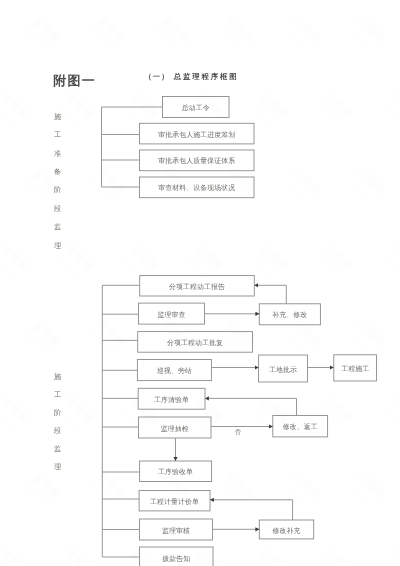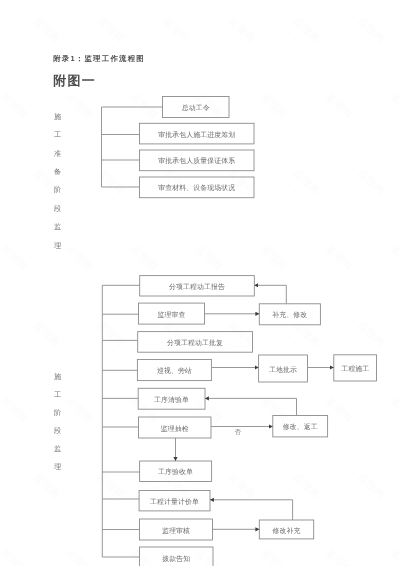--- a/index.html
+++ b/index.html
@@ -232,22 +232,24 @@
       <div class="wmtile" style="left: 332.5px; top: 546px; transform: rotate(45deg); color: rgb(252, 252, 252);">
         <div class="wm1">监理网</div>
         <div class="wm2">jianliw.com</div>
       </div>
       <div class="wmtile" style="left: 397.5px; top: 546px; transform: rotate(45deg); color: rgb(252, 252, 252);">
         <div class="wm1">监理网</div>
         <div class="wm2">jianliw.com</div>
       </div>
     </div>
 
-  <div class="hd" style="left:53.2px;top:53.8px;font-size:7.4px;">附录1：监理工作流程图</div>
   <div class="hd" style="left:53.2px;top:71.7px;font-size:13px;">附图一</div>
+  <div class="hd" style="left:144.3px;top:71.7px;font-size:7.4px;letter-spacing:1.1px;">
+    <span>（一）</span><span style="letter-spacing:1.85px;margin-left:4px;">总监理程序框图</span>
+  </div>
 
   <div id="svgwrap"><svg width="400" height="566" viewBox="0 0 400 566">
         <defs>
           <marker id="ah" markerWidth="6" markerHeight="6" refX="3.9" refY="2.1" orient="auto" markerUnits="userSpaceOnUse">
             <path d="M0,0 L3.9,2.1 L0,4.2 z" fill="#3a3a3a"></path>
           </marker>
         </defs>
         <polyline points="101.5,107 101.5,187" stroke="#8c8c8c" stroke-width="0.9" fill="none"></polyline>
         <rect x="162.5" y="96.5" width="66.5" height="21" fill="none" stroke="#8c8c8c" stroke-width="0.9"></rect>
         <line x1="101.5" y1="107" x2="162.5" y2="107" stroke="#8c8c8c" stroke-width="0.9"></line>

